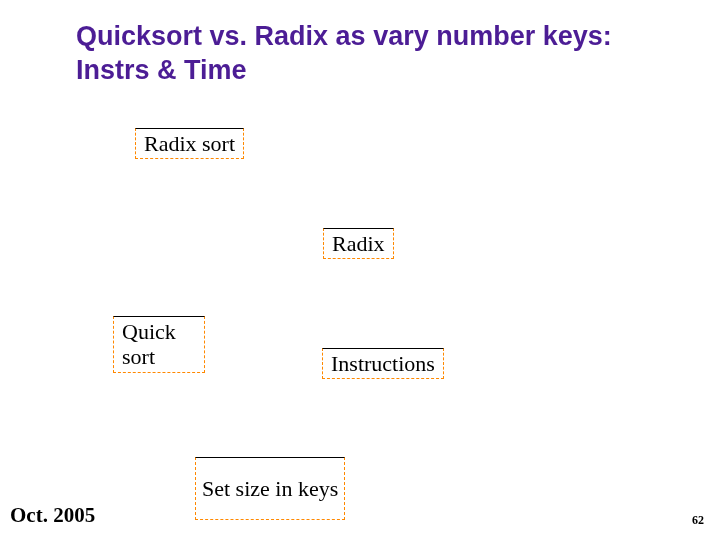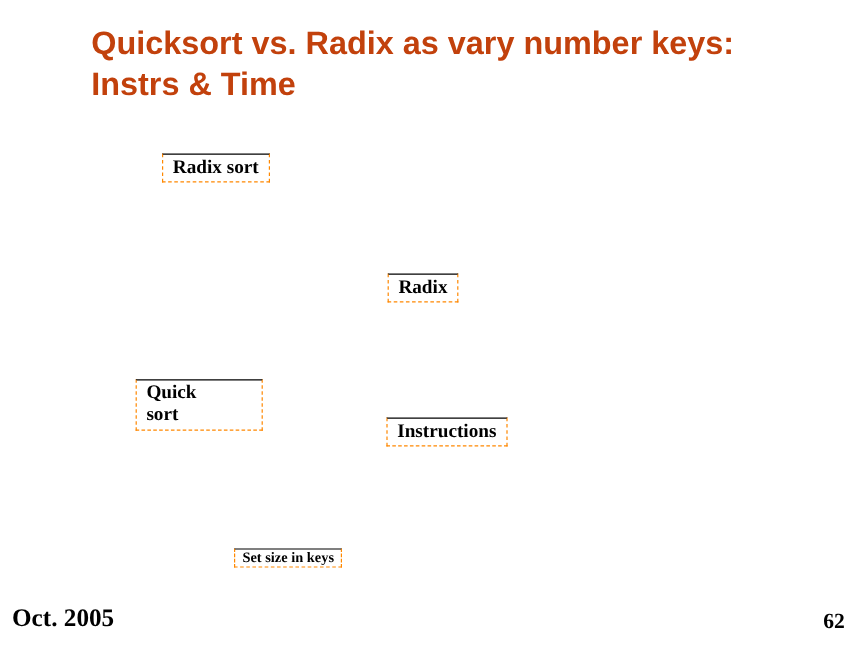--- a/index.html
+++ b/index.html
@@ -9,61 +9,60 @@
     font-family: "Times New Roman", Times, serif;
     position: relative;
   }
   .title {
     position: absolute;
     left: 76px;
     top: 20px;
     font-family: Arial, Helvetica, sans-serif;
     font-weight: bold;
     font-size: 27px;
-    color: #c2410c;
+    color: #4c1d95;
     line-height: 1.25;
     white-space: pre-line;
   }
   .box {
     position: absolute;
     background: #fff;
     border-top: 1px solid #000;
     border-bottom: 1px dashed #f80;
     border-left: 1px dashed #f80;
     border-right: 1px dashed #f80;
     font-family: "Comic Sans MS", "Comic Sans", cursive;
-    font-size: 16px;
+    font-size: 22px;
     color: #000;
     padding: 2px 8px;
     line-height: 1.15;
-    font-weight: bold;
   }
-  .box.small { font-size: 12px; font-weight: bold; padding: 0 6px; }
+  .box.small { font-size: 22px; font-weight: normal; padding: 18px 6px; }
   .date {
     position: absolute;
     left: 10px;
     bottom: 12px;
     font-family: "Times New Roman", Times, serif;
     font-weight: bold;
     font-size: 21px;
     color: #000;
   }
   .pagenum {
     position: absolute;
     right: 16px;
     bottom: 12px;
     font-family: "Times New Roman", Times, serif;
     font-weight: bold;
-    font-size: 18px;
+    font-size: 12px;
     color: #000;
   }
   
   #radix-box { left: 135px; top: 128px; }
   #time-box { left: 323px; top: 228px; }
-  #quick-box { left: 113px; top: 316px; width: 106px; }
+  #quick-box { left: 113px; top: 316px; width: 92px; }
   #instr-box { left: 322px; top: 348px; text-align: right; }
   #setsize-box { left: 195px; top: 457px; }
 </style>
 </head>
 <body>
 
 <div class="title" style="white-space: pre-line;">Quicksort vs. Radix as vary number keys:
 Instrs &amp; Time</div>
 
 <div id="radix-box" class="box">Radix sort</div>

